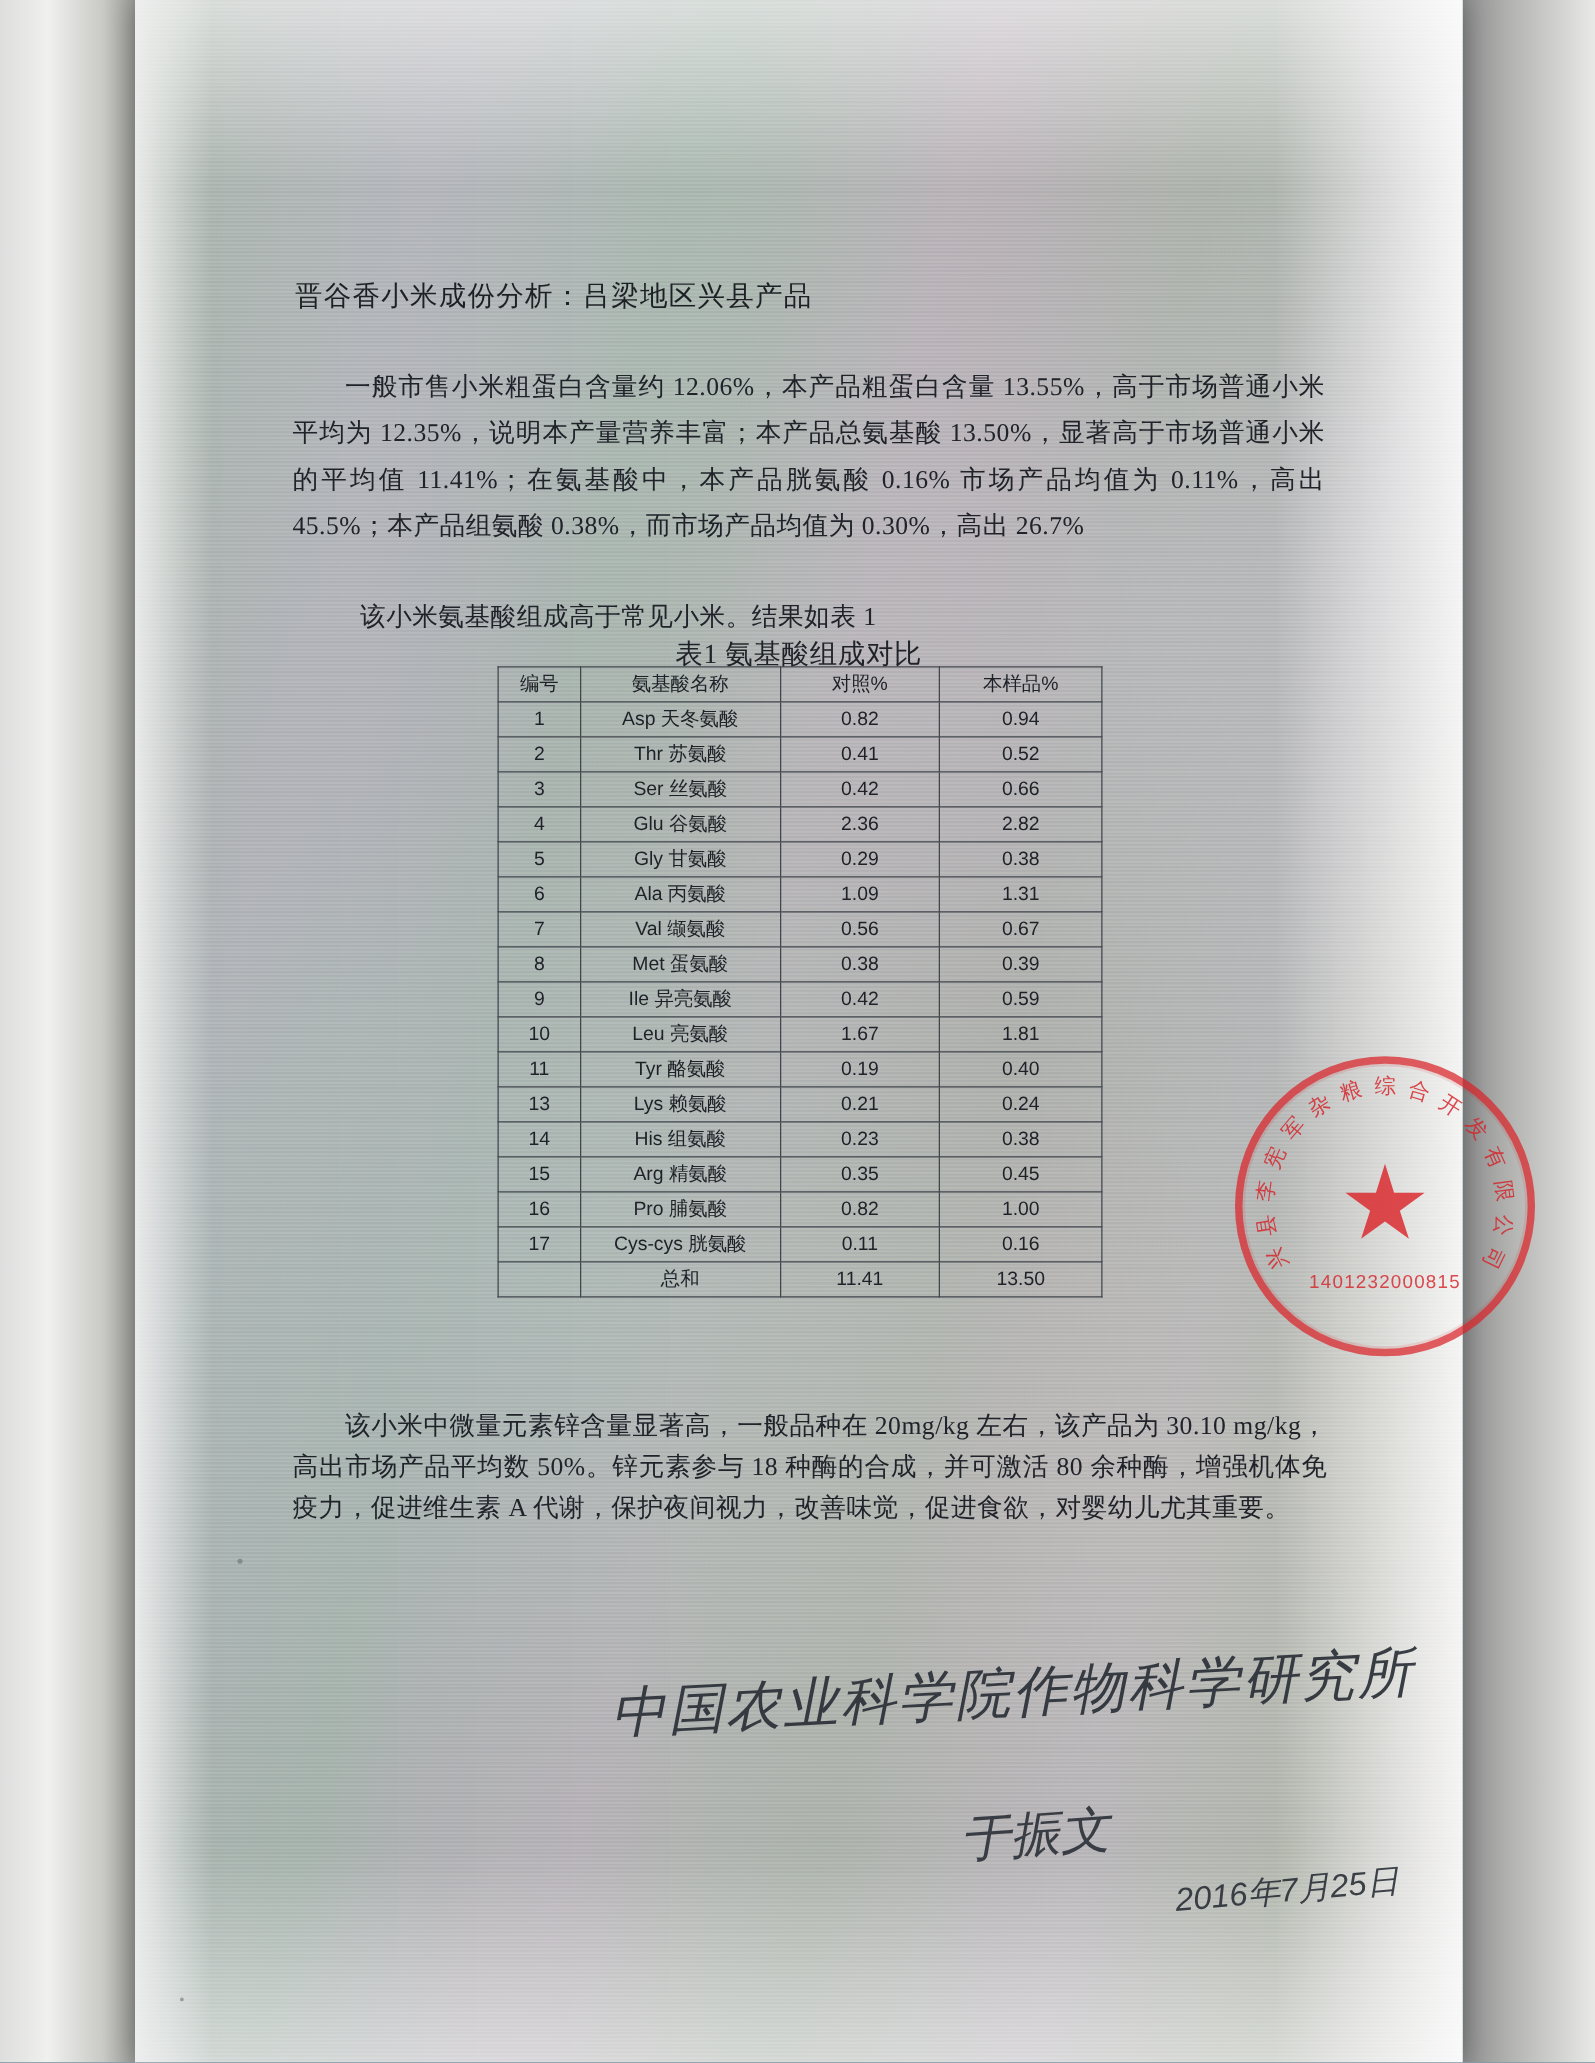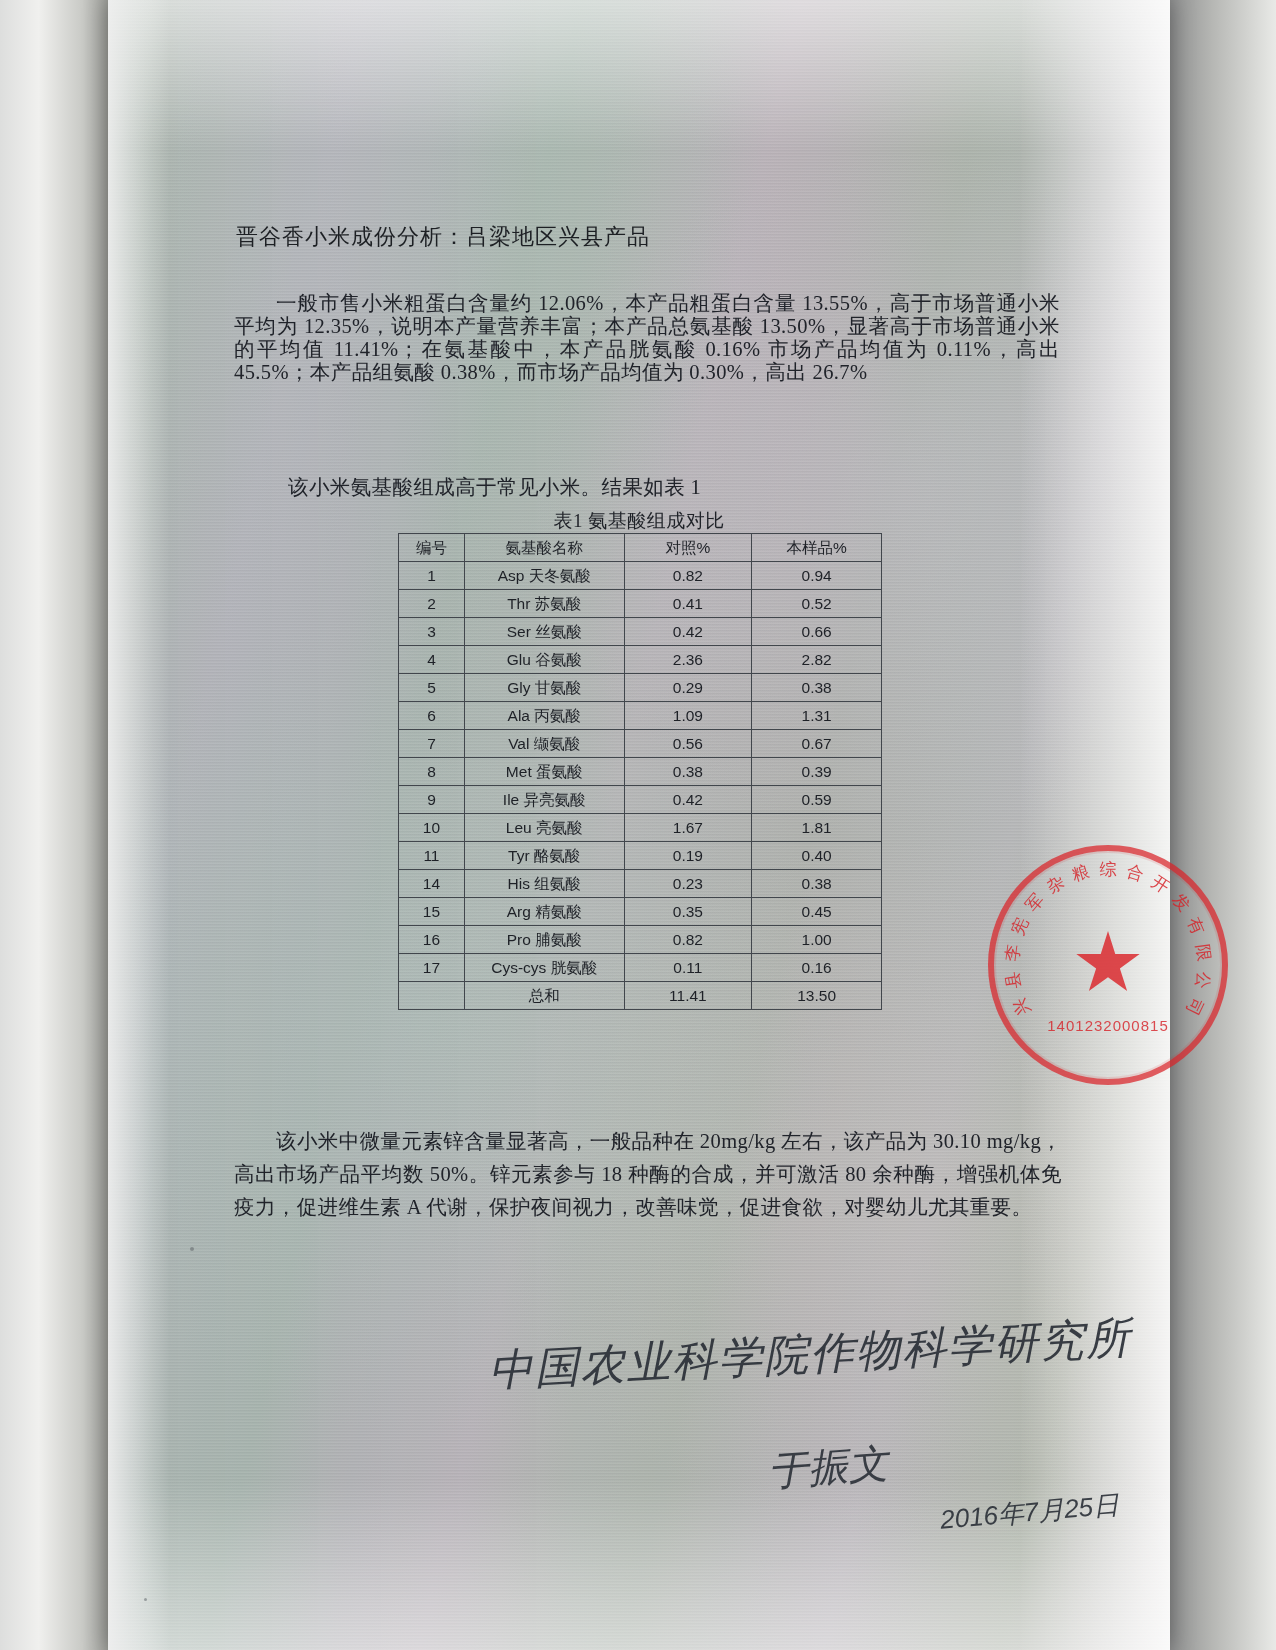--- a/index.html
+++ b/index.html
@@ -89,34 +89,34 @@
     position: absolute;
     left: 128px; top: 222px;
     font-size: 22px;
     letter-spacing: 1px;
     font-family: "Liberation Serif", serif;
     color: #1d2024;
   }
   .para {
     position: absolute;
     font-size: 20.5px;
-    line-height: 23px;
+    line-height: 37px;
     letter-spacing: 0.4px;
     color: #20232a;
     text-align: justify;
   }
   #para1 { left: 126px; top: 292px; width: 826px; text-indent: 42px; }
   #para2 { left: 180px; top: 476px; width: 700px; }
   #para3 { left: 126px; top: 1125px; width: 828px; text-indent: 42px; line-height: 33px;}
 
   .table-caption {
     position: absolute;
     left: 0; top: 508px; width: 1062px;
     text-align: center;
-    font-size: 19px;
+    font-size: 22px;
     letter-spacing: 0.5px;
     color: #1f2228;
   }
 
   
   .tbl-wrap {
     position: absolute;
     left: 290px; top: 533px;
     width: 428px;
   }
@@ -319,20 +319,26 @@
               <td>10</td>
               <td class="name">Leu 亮氨酸</td>
               <td>1.67</td>
               <td>1.81</td>
             </tr>
             <tr>
               <td>11</td>
               <td class="name">Tyr 酪氨酸</td>
               <td>0.19</td>
               <td>0.40</td>
+            </tr>
+            <tr>
+              <td>13</td>
+              <td class="name">Lys 赖氨酸</td>
+              <td>0.21</td>
+              <td>0.24</td>
             </tr>
             <tr>
               <td>14</td>
               <td class="name">His 组氨酸</td>
               <td>0.23</td>
               <td>0.38</td>
             </tr>
             <tr>
               <td>15</td>
               <td class="name">Arg 精氨酸</td>

